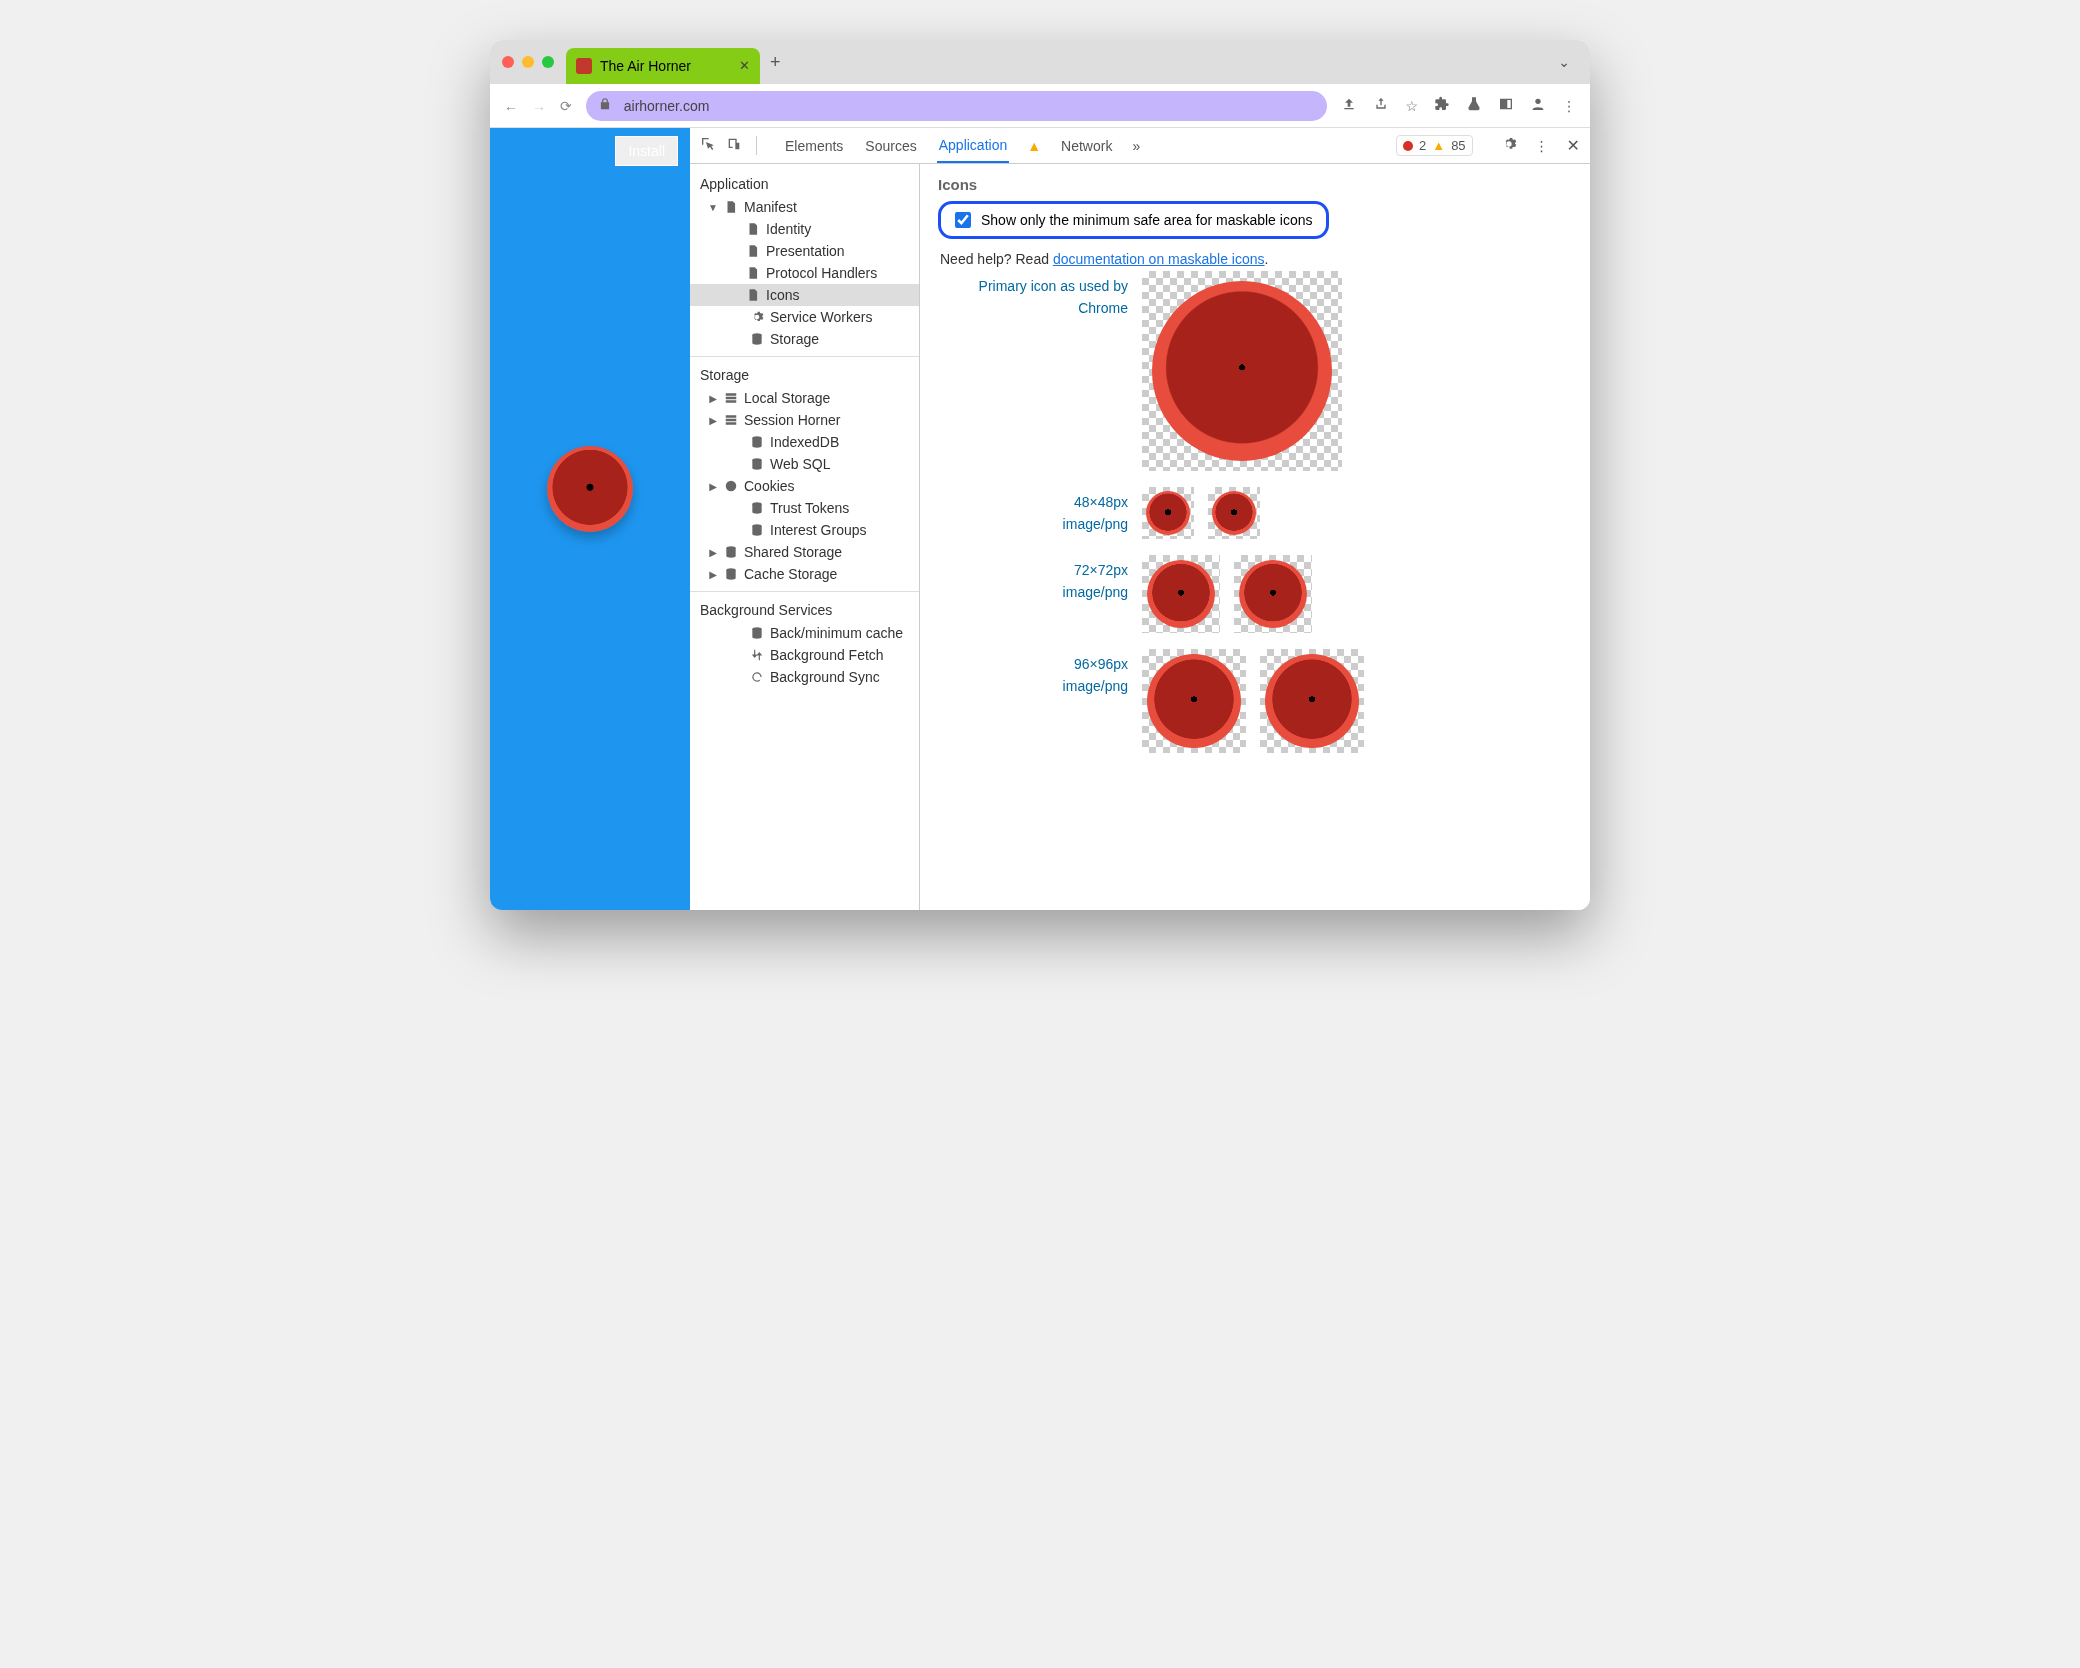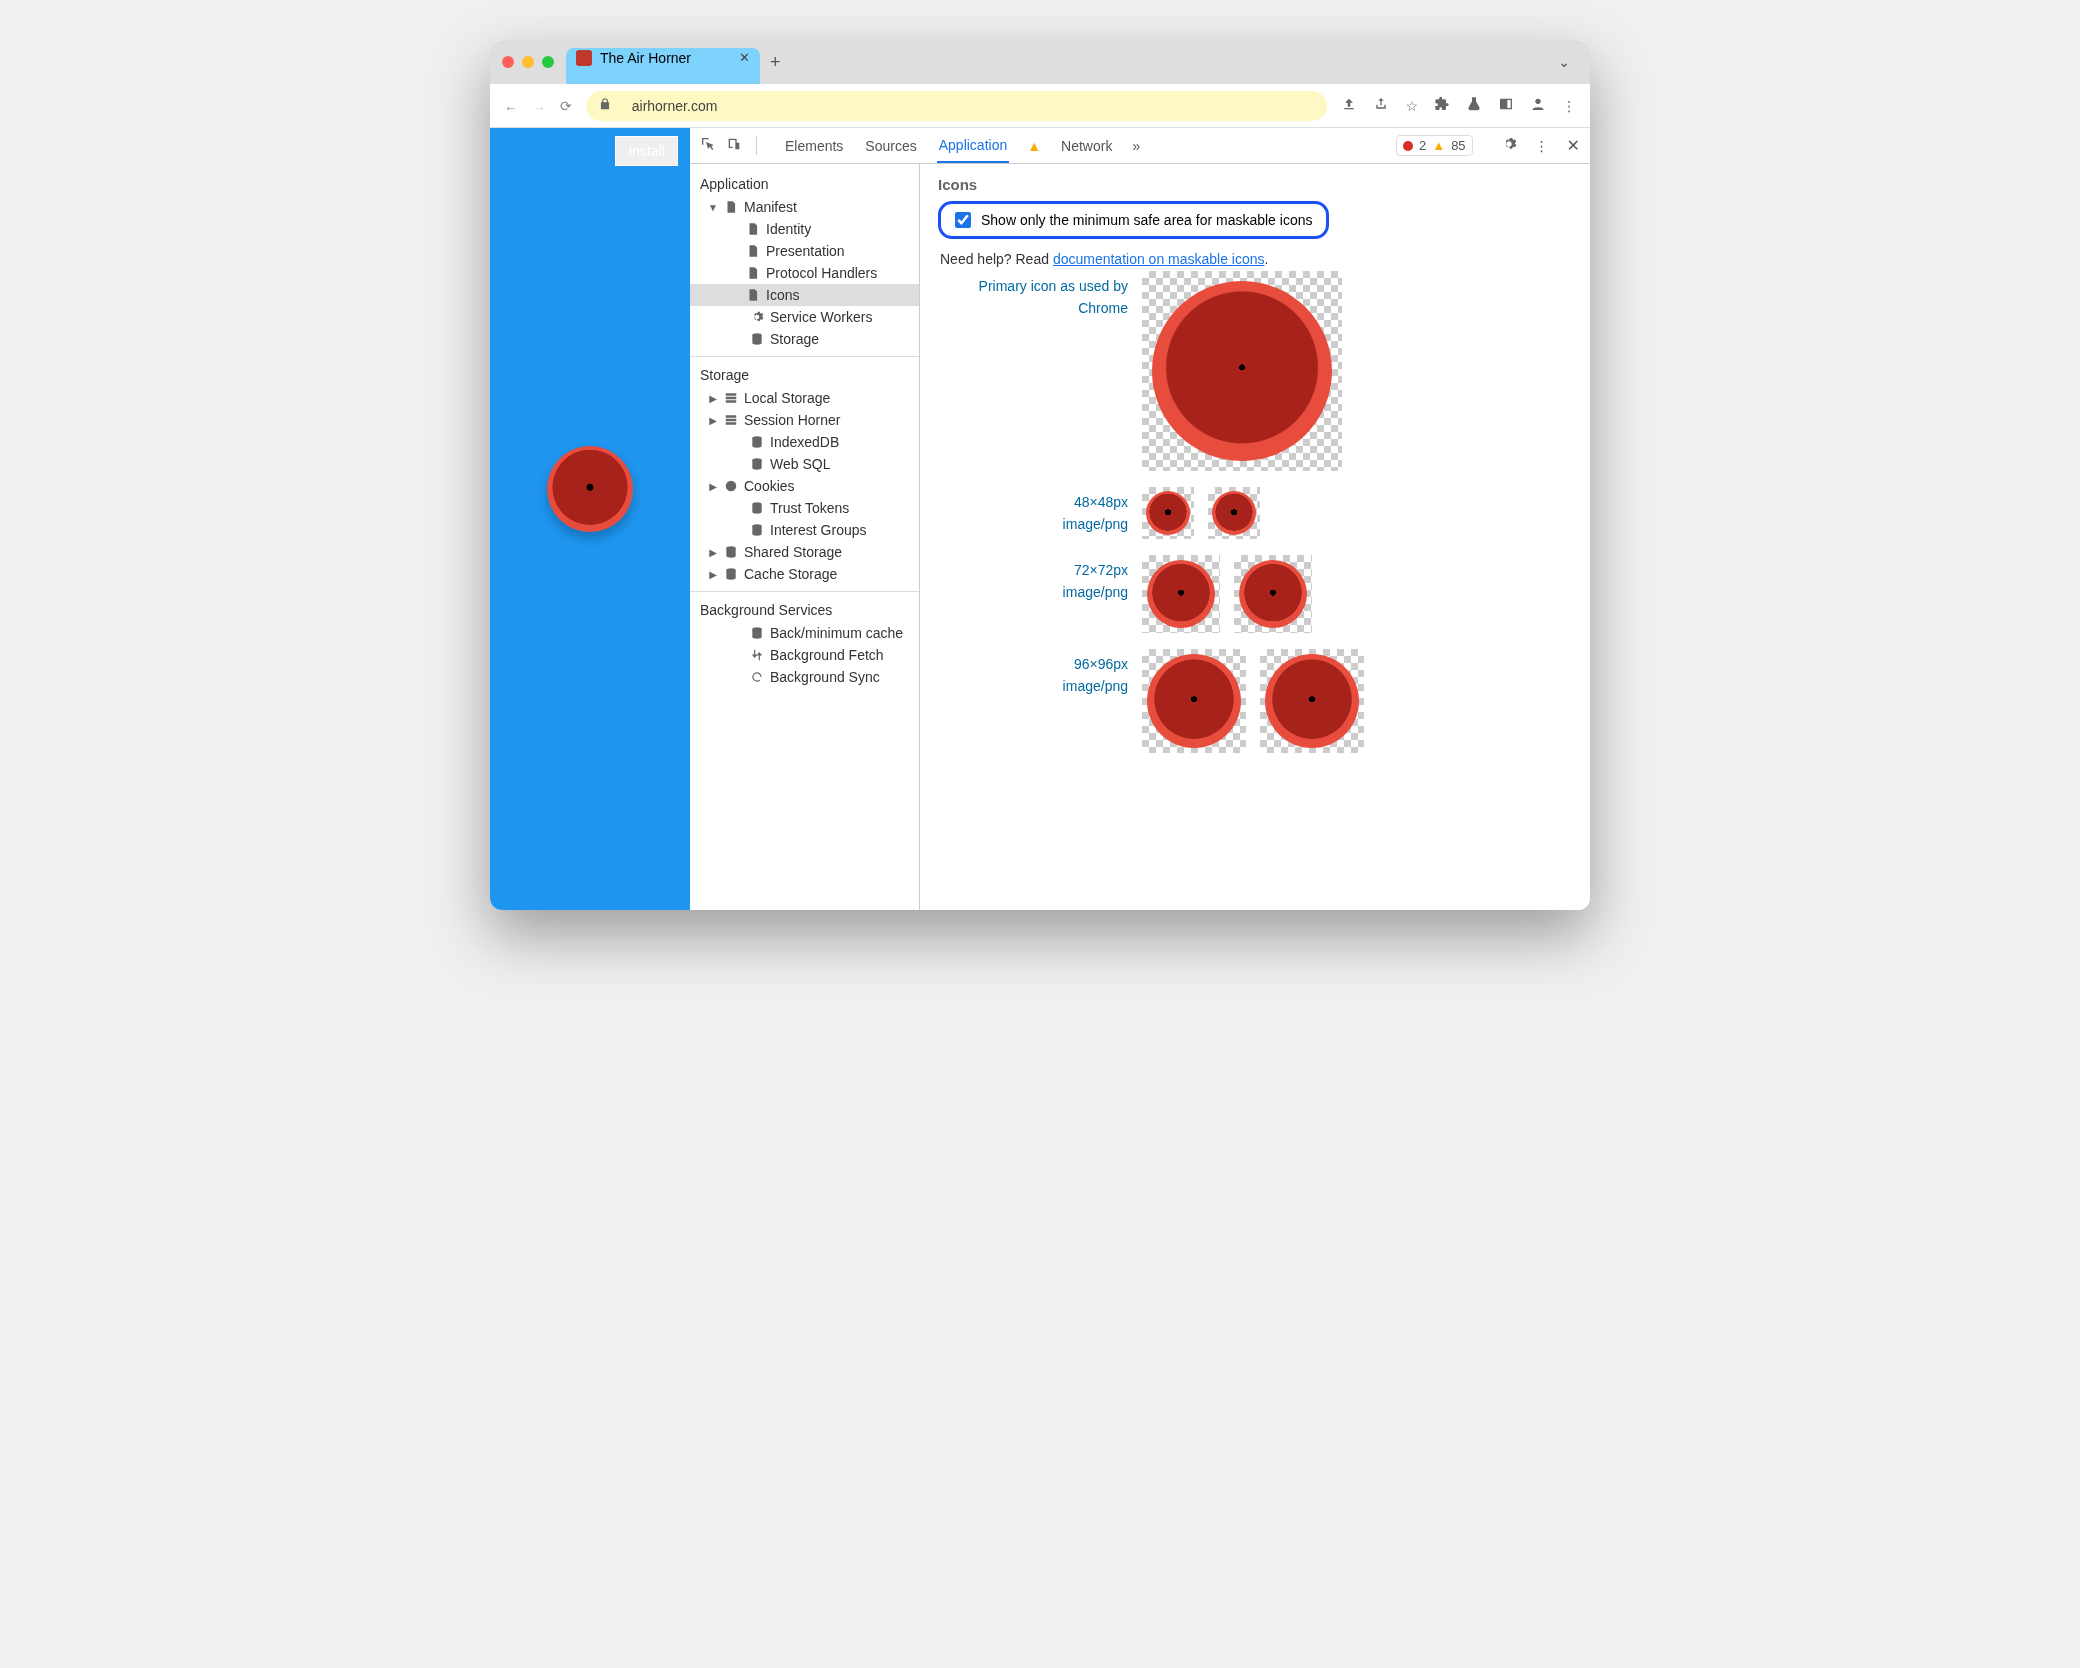--- a/index.html
+++ b/index.html
@@ -11,31 +11,31 @@
   background: #fff; border-radius: 12px;
   box-shadow: 0 25px 60px rgba(0,0,0,0.35);
   overflow: hidden; display: flex; flex-direction: column;
 }
 
 
 .titlebar { height: 44px; background: #dedede; display: flex; align-items: center; padding: 0 12px; border-top-left-radius:12px; border-top-right-radius:12px; }
 .traffic { display: flex; gap: 8px; margin-right: 12px; }
 .dot { width: 12px; height: 12px; border-radius: 50%; }
 .red { background: #ff5f57; } .yellow { background: #febc2e; } .green { background: #28c840; }
-.tab { background: #7dd3fc; border-radius: 8px 8px 0 0; padding: 2px 10px; display:flex; align-items:flex-start; gap:8px; margin-top:8px; height:36px; }
+.tab { background: #84cc16; border-radius: 8px 8px 0 0; padding: 10px 10px; display:flex; align-items:flex-start; gap:8px; margin-top:8px; height:36px; }
 .tab .favicon { width:16px;height:16px; background:#c0392b; border-radius:3px; }
 .tab .close { color:#444; font-size:13px; margin-left:40px; }
 .newtab { margin-left:10px; color:#555; font-size:18px; }
 .titlebar .spacer { flex:1; }
 .chev { color:#555; margin-right:8px; }
 
 
 .urlbar { height:44px; background:#fff; display:flex; align-items:center; padding:0 14px; gap:14px; border-bottom:1px solid #ddd; }
 .urlbar .nav { color:#888; }
-.urlbar .field { flex:1; background:#fef9c3; border-radius:20px; height:30px; display:flex; align-items:center; padding:0 12px; gap:20px; color:#444; }
+.urlbar .field { flex:1; background:#c4b5fd; border-radius:20px; height:30px; display:flex; align-items:center; padding:0 12px; gap:12px; color:#444; }
 .urlbar .icons { display:flex; gap:16px; color:#666; align-items:center; }
 .urlbar .lock { color:#666; }
 
 
 .main { flex:1; display:flex; overflow:hidden; }
 .page-left { width:200px; background:#1e96f0; display:flex; flex-direction:column; align-items:center; padding-top:8px; }
 .install-btn { border:1.5px solid #fff; color:#fff; padding:6px 12px; font-size:14px; margin-left:auto; margin-right:12px; }
 .horn-big { width:86px; height:86px; margin-top:280px; border-radius:50%; background: radial-gradient(circle at 50% 48%, #000 3px, #a6221a 4px, #a6221a 60%, #e74c3c 61%, #e74c3c 100%); box-shadow: 0 6px 12px rgba(0,0,0,0.25); }
 
 .devtools { flex:1; display:flex; flex-direction:column; background:#fff; overflow:hidden;}

